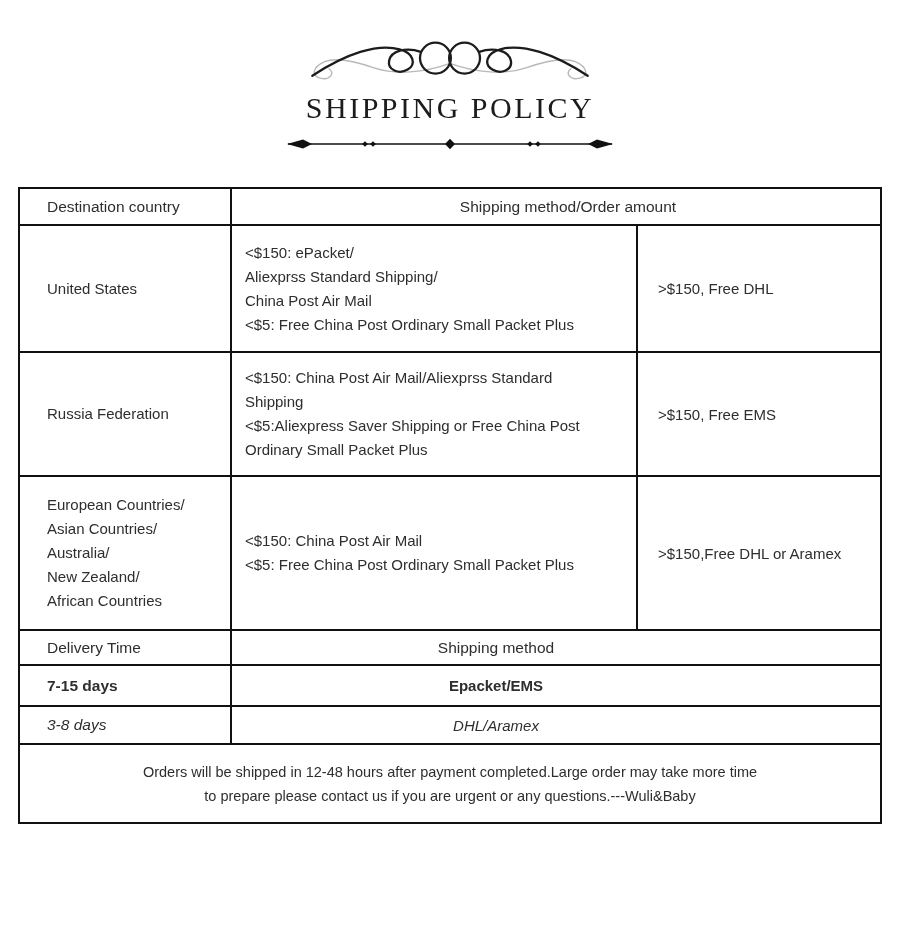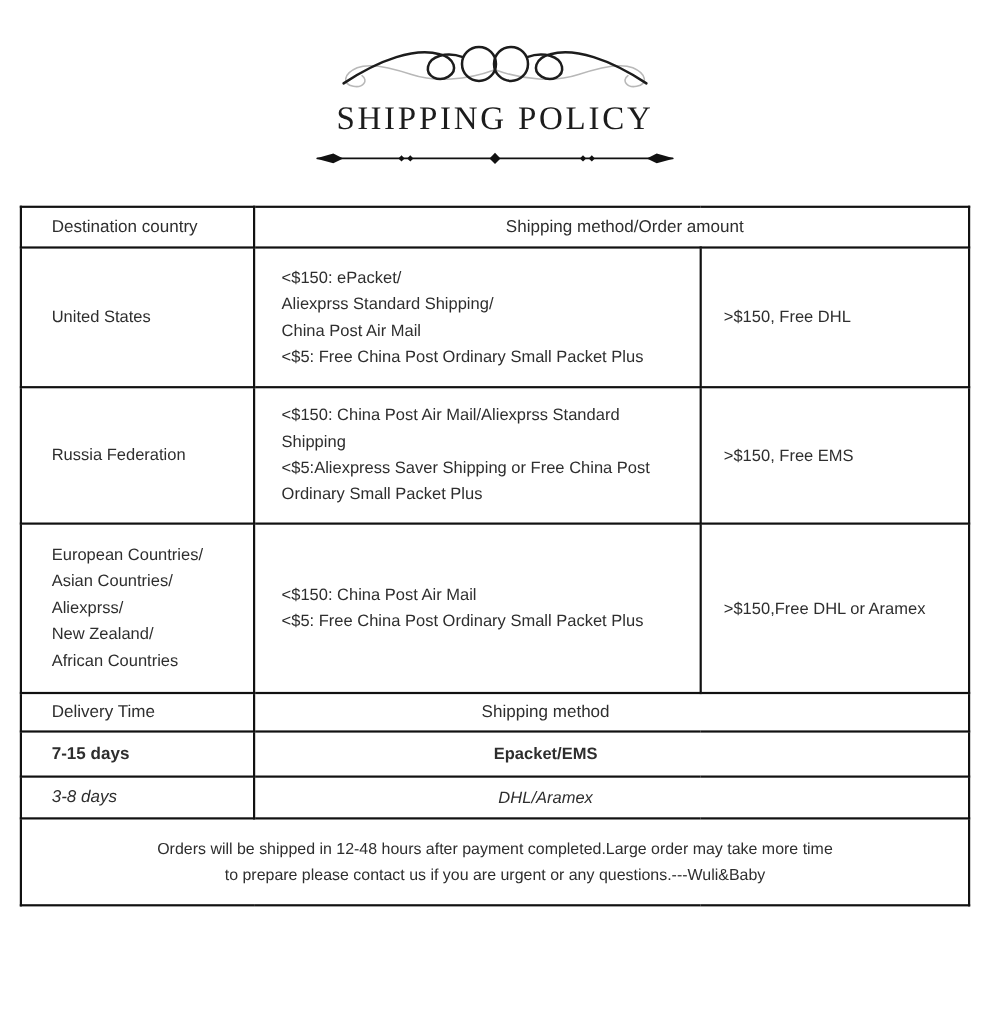--- a/index.html
+++ b/index.html
@@ -45,21 +45,21 @@
     padding: 0;
     color: #2e2e2e;
   }
   .c1 { padding-left: 27px; border-radius: 17px; }
   .head-row td { height: 35px; font-size: 15.5px; }
   .head-merged {
     text-align: center;
     padding-left: 24px;
   }
   .country-cell div, .method-cell div { line-height: 24px; }
-  .method-cell { padding-left: 24px; padding-right: 10px; }
+  .method-cell { padding-left: 13px; padding-right: 10px; }
   .amount-cell { padding-left: 20px; padding-right: 8px; }
   .row-us td { height: 125px; }
   .row-ru td { height: 122px; }
   .row-eu td { height: 152px; }
   .delivery-head td { height: 33px; font-size: 15.5px; margin-top: 32px; }
   .delivery-method {
     text-align: center;
     padding-right: 120px;
   }
   .dr1 td { height: 38px; }
@@ -140,21 +140,21 @@
           <div>&lt;$5:Aliexpress Saver Shipping or Free China Post</div>
           <div>Ordinary Small Packet Plus</div>
         </td>
       <td class="amount-cell">&gt;$150, Free EMS</td>
     </tr>
 
     <tr class="row-eu">
       <td class="c1 country-cell">
           <div>European Countries/</div>
           <div>Asian Countries/</div>
-          <div>Aliexprss/</div>
+          <div>Australia/</div>
           <div>New Zealand/</div>
           <div>African Countries</div>
         </td>
       <td class="method-cell">
           <div>&lt;$150: China Post Air Mail</div>
           <div>&lt;$5: Free China Post Ordinary Small Packet Plus</div>
         </td>
       <td class="amount-cell">&gt;$150,Free DHL or Aramex</td>
     </tr>
 

